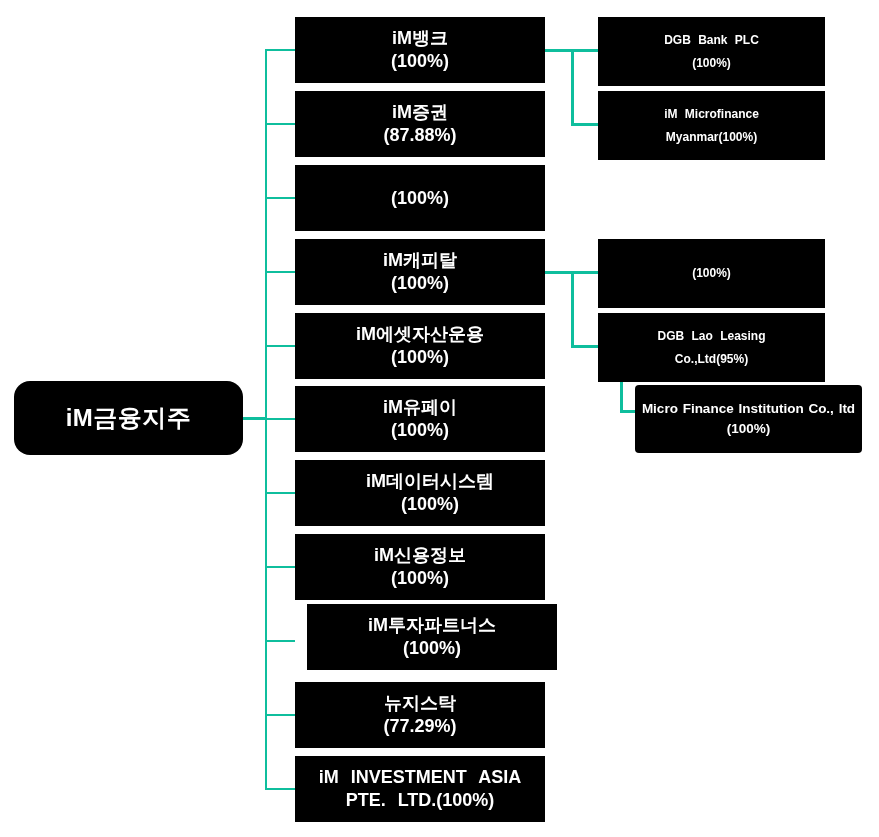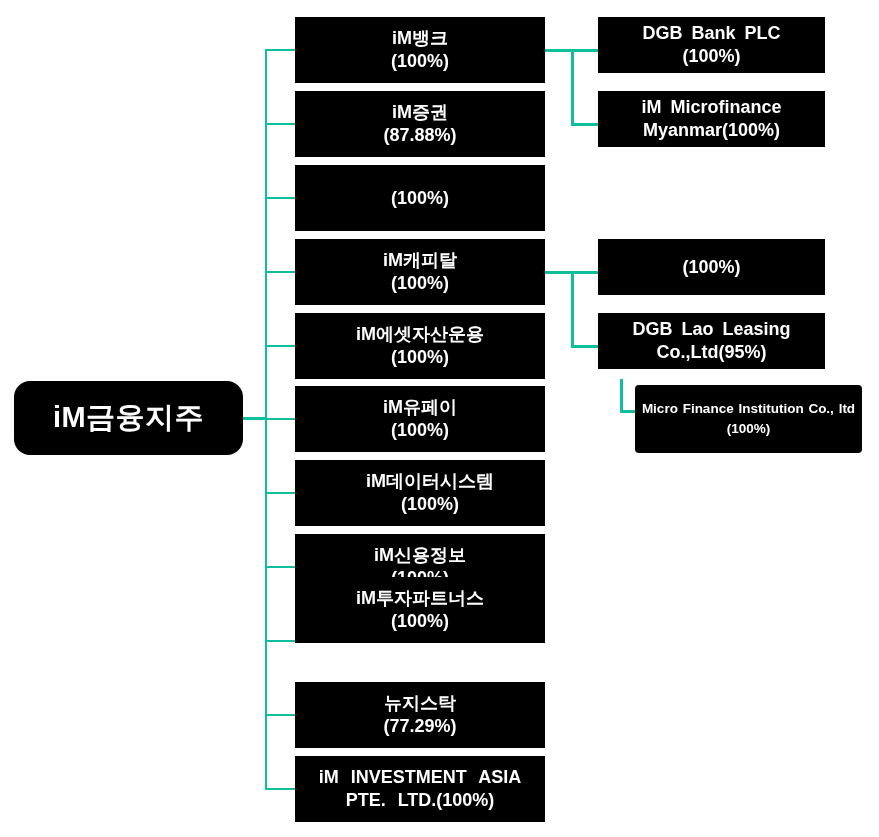--- a/index.html
+++ b/index.html
@@ -17,24 +17,24 @@
     color: #ffffff;
     font-weight: bold;
     display: flex;
     flex-direction: column;
     align-items: center;
     justify-content: center;
     text-align: center;
     box-sizing: border-box;
   }
   .mid   { left: 295px; width: 250px; height: 66px; font-size: 18px; line-height: 23px; }
-  .right { left: 598px; width: 227px; height: 56px; font-size: 18px; line-height: 23px; word-spacing: 4px; text-align: center; }
+  .right { left: 598px; width: 227px; height: 69px; font-size: 12px; line-height: 23px; word-spacing: 4px; text-align: center; }
   .root-node {
     left: 14px; top: 381px; width: 229px; height: 74px;
-    border-radius: 16px; font-size: 29px; letter-spacing: 0.5px;
+    border-radius: 16px; font-size: 24px; letter-spacing: 0.5px;
   }
   .small-node {
     left: 635px; top: 385px; width: 227px; height: 68px;
     font-size: 13.5px; line-height: 20px; border-radius: 4px;
     word-spacing: 1px;
   }
   .wide { word-spacing: 7px; }
   .line { position: absolute; background: #0FBE9D; }
 </style>
 </head>
@@ -96,21 +96,21 @@
     <span>(100%)</span>
   </div>
   <div class="node mid" style="top:460px;padding-left:20px;">
     <span>iM데이터시스템</span>
     <span>(100%)</span>
   </div>
   <div class="node mid" style="top:534px;">
     <span>iM신용정보</span>
     <span>(100%)</span>
   </div>
-  <div class="node mid" style="top:577px;">
+  <div class="node mid" style="top:604px;margin-left:12px;">
     <span>iM투자파트너스</span>
     <span>(100%)</span>
   </div>
   <div class="node mid" style="top:682px;">
     <span>뉴지스탁</span>
     <span>(77.29%)</span>
   </div>
   <div class="node mid wide" style="top:756px;">
     <span>iM INVESTMENT ASIA</span>
     <span>PTE. LTD.(100%)</span>

